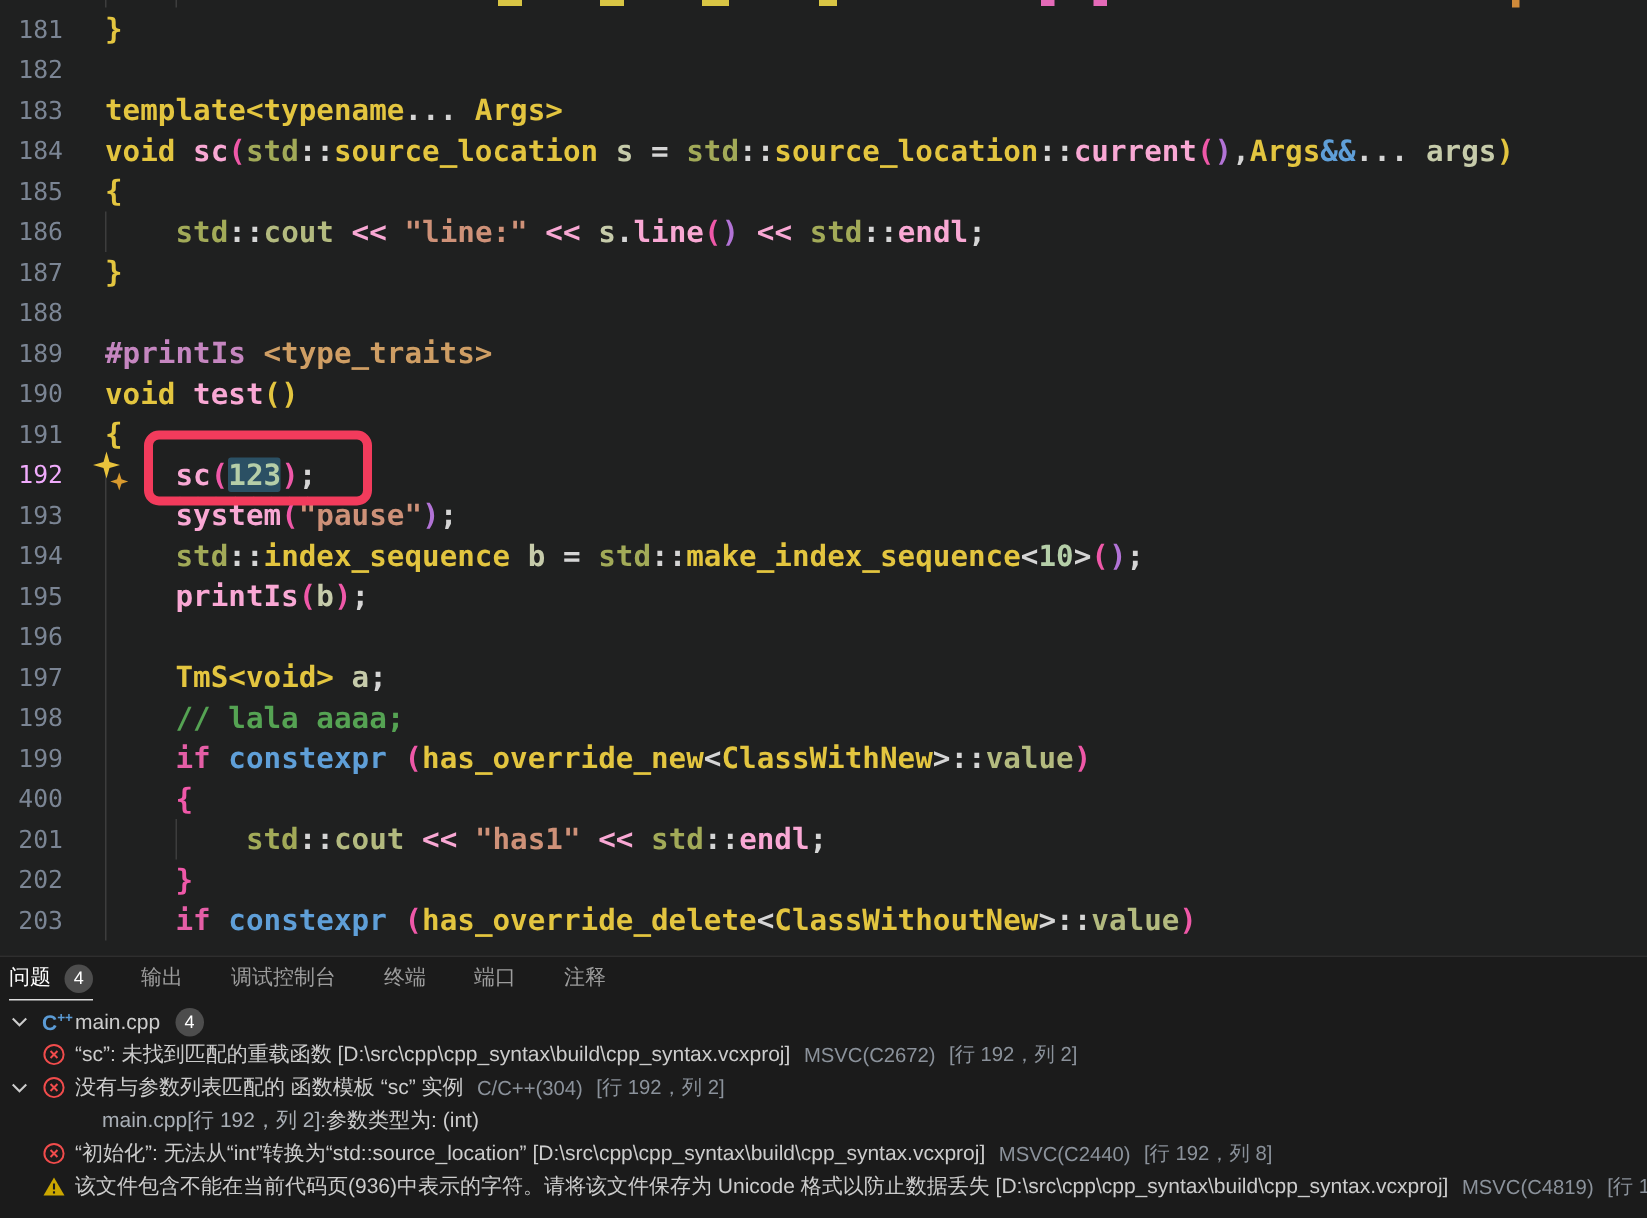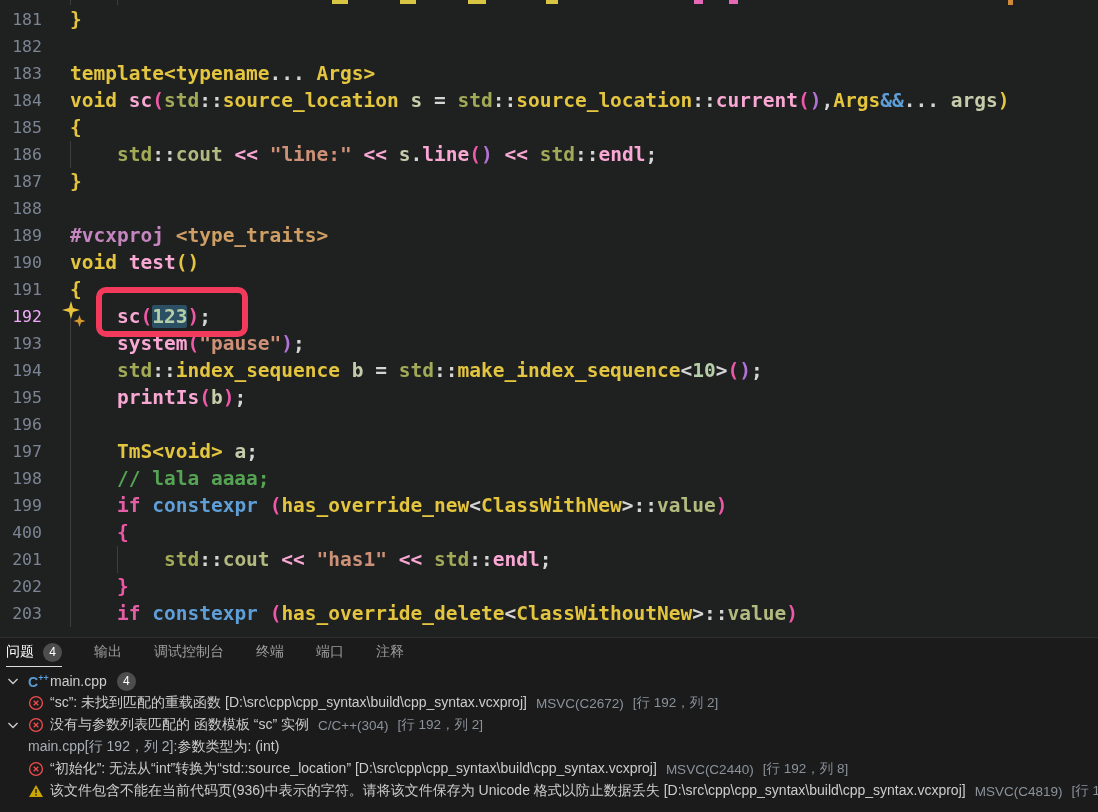--- a/index.html
+++ b/index.html
@@ -38,21 +38,21 @@
   .badge{min-width:19px;height:19px;padding:0 3px;border-radius:10px;background:#4d4d4d;color:#fff;
          font-size:12px;display:inline-flex;align-items:center;justify-content:center;box-sizing:border-box;}
   .rows{padding-top:3px;}
   .prow{display:flex;align-items:center;height:22px;font-size:14px;white-space:nowrap;overflow:hidden;padding-left:5px;}
   .chv{width:23px;flex:none;display:flex;justify-content:flex-start;align-items:center;}
   .sic{width:22px;flex:none;display:flex;align-items:center;}
   .cppicon{color:#5b9bd5;font-weight:bold;font-size:14px;width:22px;flex:none;}
   .cppicon sup{font-size:9px;}
   .fname{color:#cccccc;}
   .fbadge{margin-left:10px;}
-  .pfx{color:#a9afb6;}
+  .pfx{color:#a9afb6;margin-left:40px;}
   .msg{color:#cccccc;}
   .meta{color:#8b929b;margin-left:9px;font-size:13.5px;}
 </style>
 </head>
 <body>
 
 <div class="screen">
 
   <div class="editor">
 
@@ -72,21 +72,21 @@
 
     <div id="code-lines">
         <div class="cl"><span class="ln">181</span><span class="lc"><span class="ty">}</span></span></div>
         <div class="cl"><span class="ln">182</span><span class="lc"></span></div>
         <div class="cl"><span class="ln">183</span><span class="lc"><span class="ty">template&lt;typename</span><span class="op">...</span><span> </span><span class="ty">Args&gt;</span></span></div>
         <div class="cl"><span class="ln">184</span><span class="lc"><span class="ty">void </span><span class="fn">sc</span><span class="pk">(</span><span class="ns">std</span><span class="op">::</span><span class="ty">source_location</span><span class="var"> s </span><span class="op">= </span><span class="ns">std</span><span class="op">::</span><span class="ty">source_location</span><span class="op">::</span><span class="fn">current</span><span class="pk">(</span><span class="pu">)</span><span class="op">,</span><span class="ty">Args</span><span class="kwb">&amp;&amp;</span><span class="op">...</span><span class="var"> args</span><span class="ty">)</span></span></div>
         <div class="cl"><span class="ln">185</span><span class="lc"><span class="ty">{</span></span></div>
         <div class="cl"><span class="ln">186</span><span class="lc"><span>    </span><span class="ns">std</span><span class="op">::</span><span class="mem">cout</span><span> </span><span class="fn">&lt;&lt;</span><span> </span><span class="str">"line:"</span><span> </span><span class="fn">&lt;&lt;</span><span> </span><span class="var">s</span><span class="op">.</span><span class="fn">line</span><span class="pk">(</span><span class="pu">)</span><span> </span><span class="fn">&lt;&lt;</span><span> </span><span class="ns">std</span><span class="op">::</span><span class="fn">endl</span><span class="op">;</span></span></div>
         <div class="cl"><span class="ln">187</span><span class="lc"><span class="ty">}</span></span></div>
         <div class="cl"><span class="ln">188</span><span class="lc"></span></div>
-        <div class="cl"><span class="ln">189</span><span class="lc"><span class="pp">#vcxproj</span><span> </span><span class="inc">&lt;type_traits&gt;</span></span></div>
+        <div class="cl"><span class="ln">189</span><span class="lc"><span class="pp">#printIs</span><span> </span><span class="inc">&lt;type_traits&gt;</span></span></div>
         <div class="cl"><span class="ln">190</span><span class="lc"><span class="ty">void </span><span class="fn">test</span><span class="ty">()</span></span></div>
         <div class="cl"><span class="ln">191</span><span class="lc"><span class="ty">{</span></span></div>
         <div class="cl"><span class="ln lnA">192</span><span class="lc"><span>    </span><span class="fn">sc</span><span class="pk">(</span><span class="num sel">123</span><span class="pk">)</span><span class="op">;</span></span></div>
         <div class="cl"><span class="ln">193</span><span class="lc"><span>    </span><span class="fn">system</span><span class="pk">(</span><span class="str">"pause"</span><span class="pu">)</span><span class="op">;</span></span></div>
         <div class="cl"><span class="ln">194</span><span class="lc"><span>    </span><span class="ns">std</span><span class="op">::</span><span class="ty">index_sequence</span><span class="var"> b </span><span class="op">= </span><span class="ns">std</span><span class="op">::</span><span class="ty">make_index_sequence</span><span class="op">&lt;</span><span class="num">10</span><span class="op">&gt;</span><span class="pk">(</span><span class="pu">)</span><span class="op">;</span></span></div>
         <div class="cl"><span class="ln">195</span><span class="lc"><span>    </span><span class="fn">printIs</span><span class="pk">(</span><span class="var">b</span><span class="pk">)</span><span class="op">;</span></span></div>
         <div class="cl"><span class="ln">196</span><span class="lc"></span></div>
         <div class="cl"><span class="ln">197</span><span class="lc"><span>    </span><span class="ty">TmS&lt;</span><span class="ty">void</span><span class="ty">&gt;</span><span class="var"> a</span><span class="op">;</span></span></div>
         <div class="cl"><span class="ln">198</span><span class="lc"><span>    </span><span class="cm">// lala aaaa;</span></span></div>
         <div class="cl"><span class="ln">199</span><span class="lc"><span>    </span><span class="kwp">if</span><span> </span><span class="kwb">constexpr</span><span> </span><span class="pk">(</span><span class="ty">has_override_new</span><span class="op">&lt;</span><span class="ty">ClassWithNew</span><span class="op">&gt;</span><span class="op">::</span><span class="mem">value</span><span class="pk">)</span></span></div>

